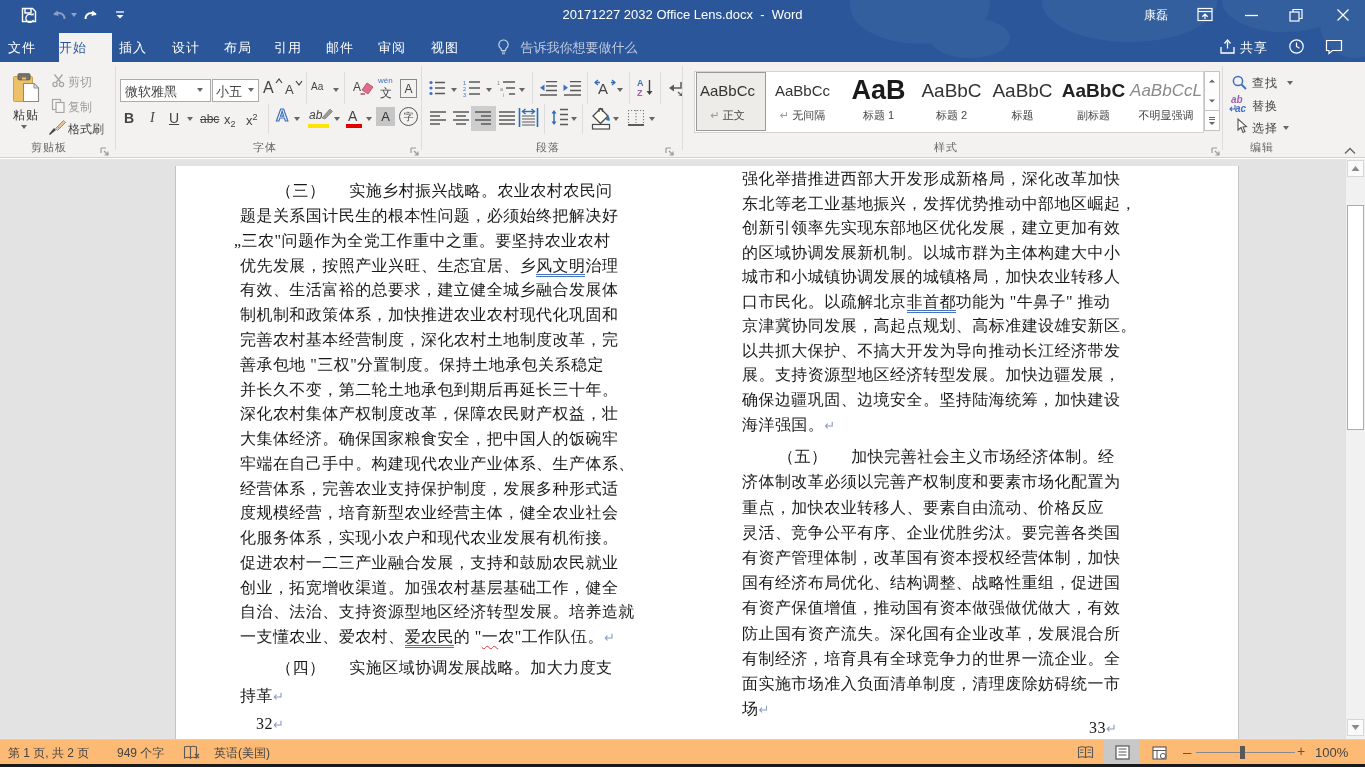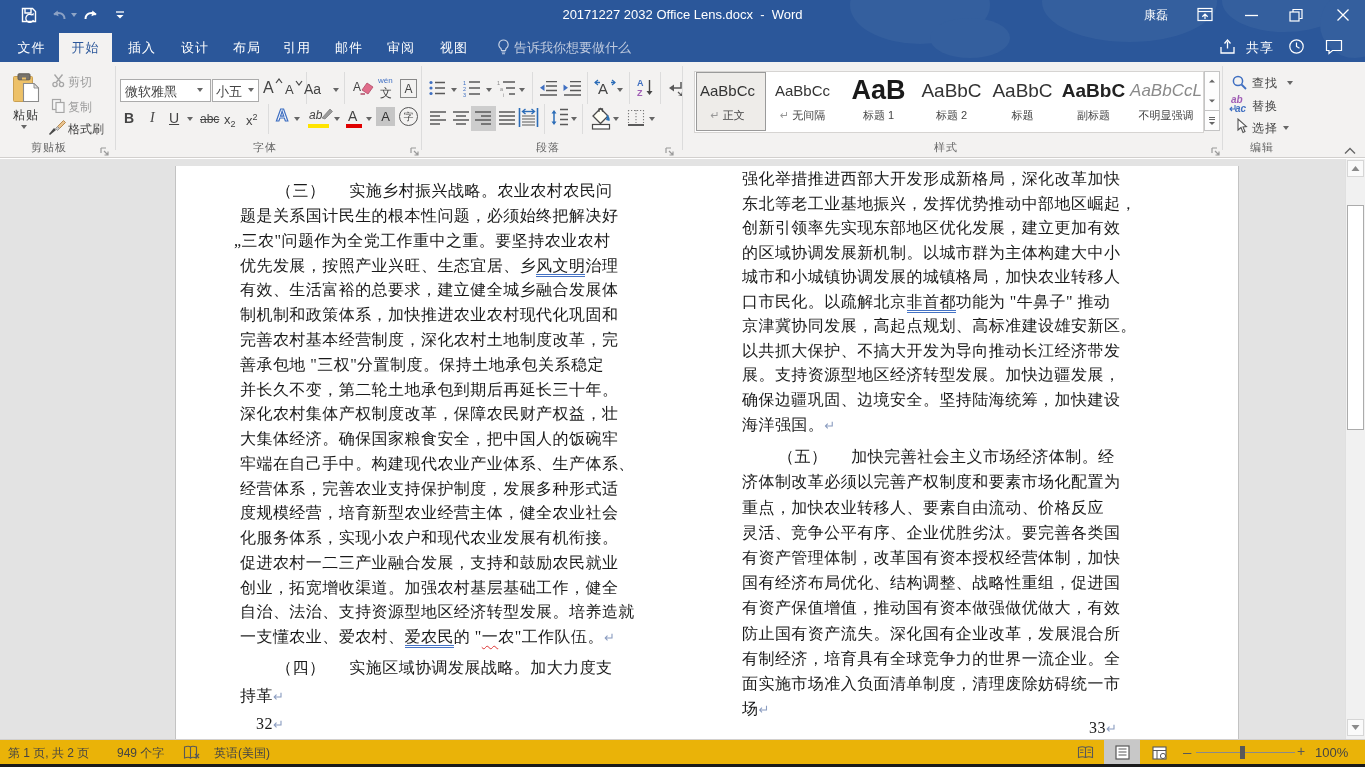--- a/index.html
+++ b/index.html
@@ -6,39 +6,39 @@
 body{font-family:"Liberation Sans",sans-serif;position:relative;background:#fff}
 .abs{position:absolute}
 
 #headerbg{position:absolute;left:0;top:0;width:1365px;height:62px;background:#2b579a;overflow:hidden}
 #titlebar{position:absolute;left:0;top:0;width:1365px;height:30px}
 #tabrow{position:absolute;left:0;top:30px;width:1365px;height:32px}
 .blob{position:absolute;background:#345f9e;border-radius:50%}
 #title-text{position:absolute;top:7px;width:100%;text-align:center;color:#fff;font-size:13px}
 .winbtn{position:absolute;top:0;width:46px;height:30px;display:flex;align-items:center;justify-content:center;color:#fff}
 
-.tab{position:absolute;top:3px;height:29px;line-height:29px;color:#fff;font-size:13px;text-align:center}
+.tab{position:absolute;top:3px;height:29px;line-height:29px;color:#fff;font-size:13px;text-align:left}
 .tab.active{background:#f3f2f1;color:#2b579a}
 
 #ribbon{position:absolute;left:0;top:62px;width:1365px;height:96px;background:#f3f2f1;border-bottom:1px solid #d2d0ce}
 .gsep{position:absolute;top:4px;width:1px;height:84px;background:#dcdcdc}
 .glabel{position:absolute;top:78px;font-size:11px;color:#666;text-align:center}
 .rtext{font-size:12px;color:#444}
 .dim{color:#9d9d9d}
 .caret{display:inline-block;width:0;height:0;border-left:3px solid transparent;border-right:3px solid transparent;border-top:4px solid #666}
 
 #docarea{position:absolute;left:0;top:159px;width:1365px;height:580px;background:#e3e3e3}
 #pages{position:absolute;left:175px;top:7px;width:1064px;height:573px;background:#fff;border-left:1px solid #c3c3c3;border-right:1px solid #c3c3c3}
 .l{position:absolute;white-space:nowrap;font-family:"Liberation Serif",serif;font-size:16px;letter-spacing:0.45px;color:#1a1a1a;line-height:19px}
 .gr{border-bottom:3px double #4472c4}
 .pm{color:#8b9dc0;font-family:"Liberation Sans",sans-serif;font-size:13px}
 
 #vscroll{position:absolute;right:0;top:0;width:20px;height:580px;background:#f1f1f1;border-left:1px solid #e0e0e0}
 
-#statusbar{position:absolute;left:0;top:739px;width:1365px;height:25px;background:#eab308;border-top:1px solid #d2d0ce;font-size:12px;color:#444}
+#statusbar{position:absolute;left:0;top:739px;width:1365px;height:25px;background:#fdba74;border-top:1px solid #d2d0ce;font-size:12px;color:#444}
 #bottomstrip{position:absolute;left:0;top:764px;width:1365px;height:3px;background:#1a1a1a}
 </style></head>
 <body>
 <div id="headerbg">
   <div class="blob" style="left:850px;top:-34px;width:140px;height:78px"></div>
   <div class="blob" style="left:1042px;top:-38px;width:175px;height:80px"></div>
   <div class="blob" style="left:1222px;top:-30px;width:125px;height:62px"></div>
   <div class="blob" style="left:1320px;top:-10px;width:70px;height:68px"></div>
   <div class="blob" style="left:930px;top:18px;width:80px;height:40px"></div>
 </div>
@@ -87,21 +87,21 @@
   <div class="tab" style="left:172px;width:46px;letter-spacing:1px">设计</div>
   <div class="tab" style="left:224px;width:46px;letter-spacing:1px">布局</div>
   <div class="tab" style="left:274px;width:46px;letter-spacing:1px">引用</div>
   <div class="tab" style="left:326px;width:46px;letter-spacing:1px">邮件</div>
   <div class="tab" style="left:378px;width:46px;letter-spacing:1px">审阅</div>
   <div class="tab" style="left:431px;width:46px;letter-spacing:1px">视图</div>
   <svg class="abs" style="left:497px;top:9px" width="13" height="17" viewBox="0 0 13 17">
     <path d="M6.5 1 a4.6 4.6 0 0 1 2.6 8.4 l-0.6 2.1 h-4 l-0.6-2.1 A4.6 4.6 0 0 1 6.5 1 z" fill="none" stroke="#c3cfe3" stroke-width="1.2"></path>
     <path d="M4.6 13 h3.8 M5 14.8 h3" stroke="#c3cfe3" stroke-width="1.1"></path>
   </svg>
-  <div class="tab" style="left:514px;width:130px;color:#bfcade;text-align:left">告诉我你想要做什么</div>
+  <div class="tab" style="left:514px;width:130px;color:#bfcade;text-align:center">告诉我你想要做什么</div>
   <svg class="abs" style="left:1219px;top:8px" width="19" height="17" viewBox="0 0 19 17">
     <path d="M2 9 v6 h13 v-6" fill="none" stroke="#fff" stroke-width="1.3"></path>
     <path d="M8.5 10.5 v-7" stroke="#fff" stroke-width="1.3"></path>
     <path d="M5.5 5.5 l3-3.4 3 3.4" fill="none" stroke="#fff" stroke-width="1.3"></path>
   </svg>
   <div class="tab" style="left:1240px;width:40px;letter-spacing:1px">共享</div>
   <svg class="abs" style="left:1288px;top:8px" width="17" height="17" viewBox="0 0 17 17">
     <circle cx="8.5" cy="8.5" r="6.7" fill="none" stroke="#fff" stroke-width="1.2"></circle>
     <path d="M8.5 4.5 v4 l3 1.8" fill="none" stroke="#fff" stroke-width="1.2"></path>
   </svg>
@@ -152,21 +152,21 @@
   <div class="abs caret" style="left:248px;top:26px"></div>
   <div class="abs rtext" style="left:263px;top:17px;font-size:16px">A</div>
   <svg class="abs" style="left:275px;top:16px" width="8" height="6" viewBox="0 0 8 6">
       <path d="M1 5 L4 1 L7 5" fill="none" stroke="#444" stroke-width="1.2"></path>
     </svg>
   <div class="abs rtext" style="left:285px;top:20px;font-size:13px">A</div>
   <svg class="abs" style="left:295px;top:18px" width="8" height="6" viewBox="0 0 8 6">
       <path d="M1 1 L4 5 L7 1" fill="none" stroke="#444" stroke-width="1.2"></path>
     </svg>
   <div class="gsep" style="left:306px;top:10px;height:32px"></div>
-  <div class="abs rtext" style="left:304px;top:19px;font-size:14px">Aa</div>
+  <div class="abs rtext" style="left:311px;top:19px;font-size:10px">Aa</div>
   <div class="abs caret" style="left:333px;top:26px"></div>
   <div class="gsep" style="left:344px;top:10px;height:32px"></div>
   <svg class="abs" style="left:352px;top:16px" width="22" height="20" viewBox="0 0 22 20">
     <text x="1" y="13" font-size="12" fill="#444" font-family="Liberation Sans">A</text>
     <path d="M10 12 l5-7 6 4 -5 7 z" fill="#e06c8a" stroke="#b04a66" stroke-width="0.8"></path>
     <path d="M8.5 16 l4.5 0" stroke="#b04a66" stroke-width="1.5"></path>
   </svg>
   <div class="abs" style="left:378px;top:15px;width:18px;text-align:left;font-size:8px;color:#4472c4;line-height:8px">wén</div>
   <div class="abs rtext" style="left:380px;top:23px;font-size:12px">文</div>
   <div class="abs" style="left:400px;top:17px;width:17px;height:19px;border:1px solid #888;text-align:center;font-size:12px;color:#444;line-height:18px">A</div>

